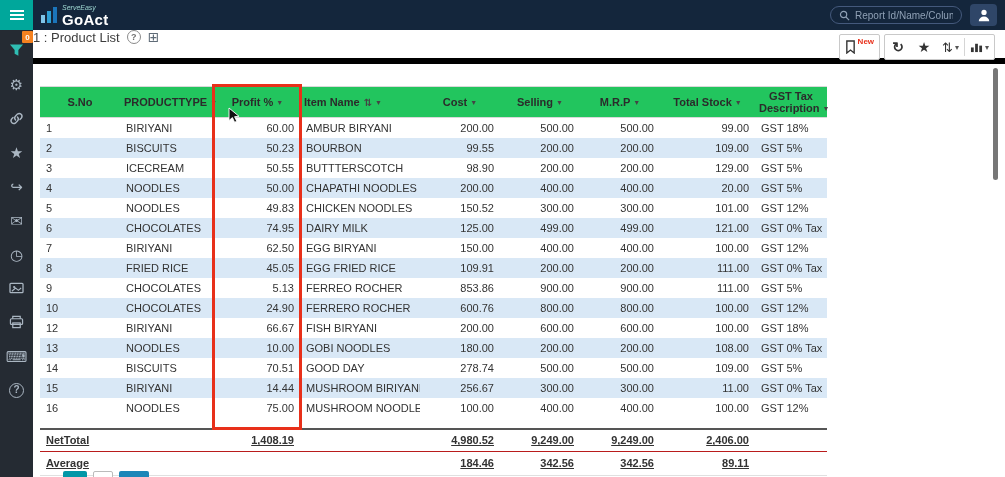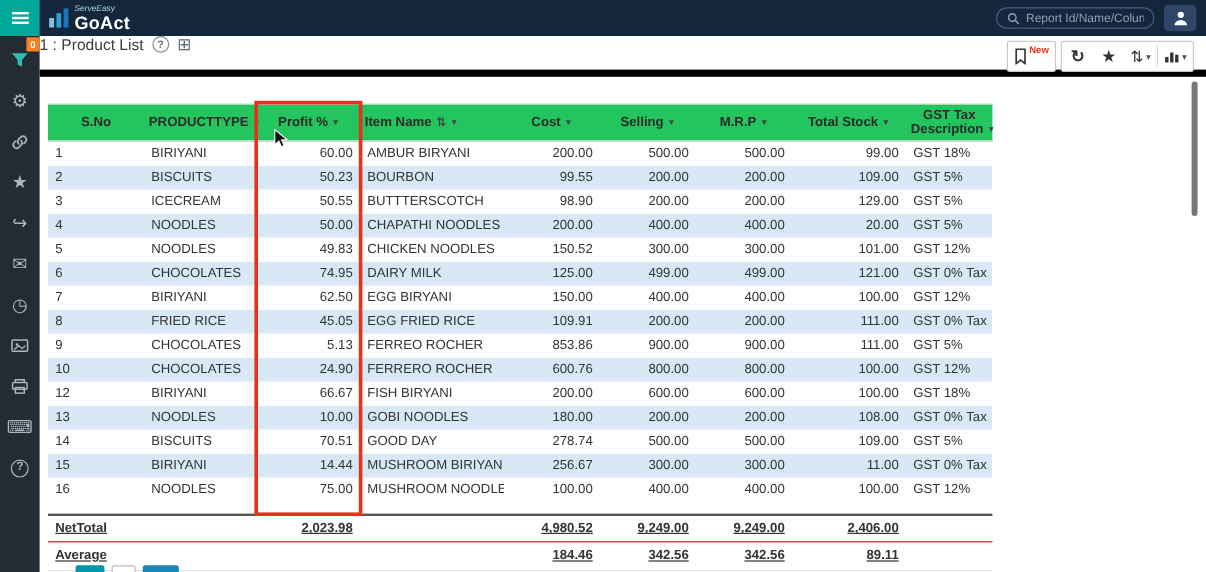--- a/index.html
+++ b/index.html
@@ -411,21 +411,21 @@
             <col class="c4">
             <col class="c5">
             <col class="c6">
             <col class="c7">
             <col class="c8">
           </colgroup>
         <tbody>
           <tr class="nettotal">
             <td>NetTotal</td>
             <td></td>
-            <td>2,023.98</td>
+            <td>1,408.19</td>
             <td></td>
             <td>4,980.52</td>
             <td>9,249.00</td>
             <td>9,249.00</td>
             <td>2,406.00</td>
             <td></td>
           </tr>
           <tr class="average">
             <td>Average</td>
             <td></td>

